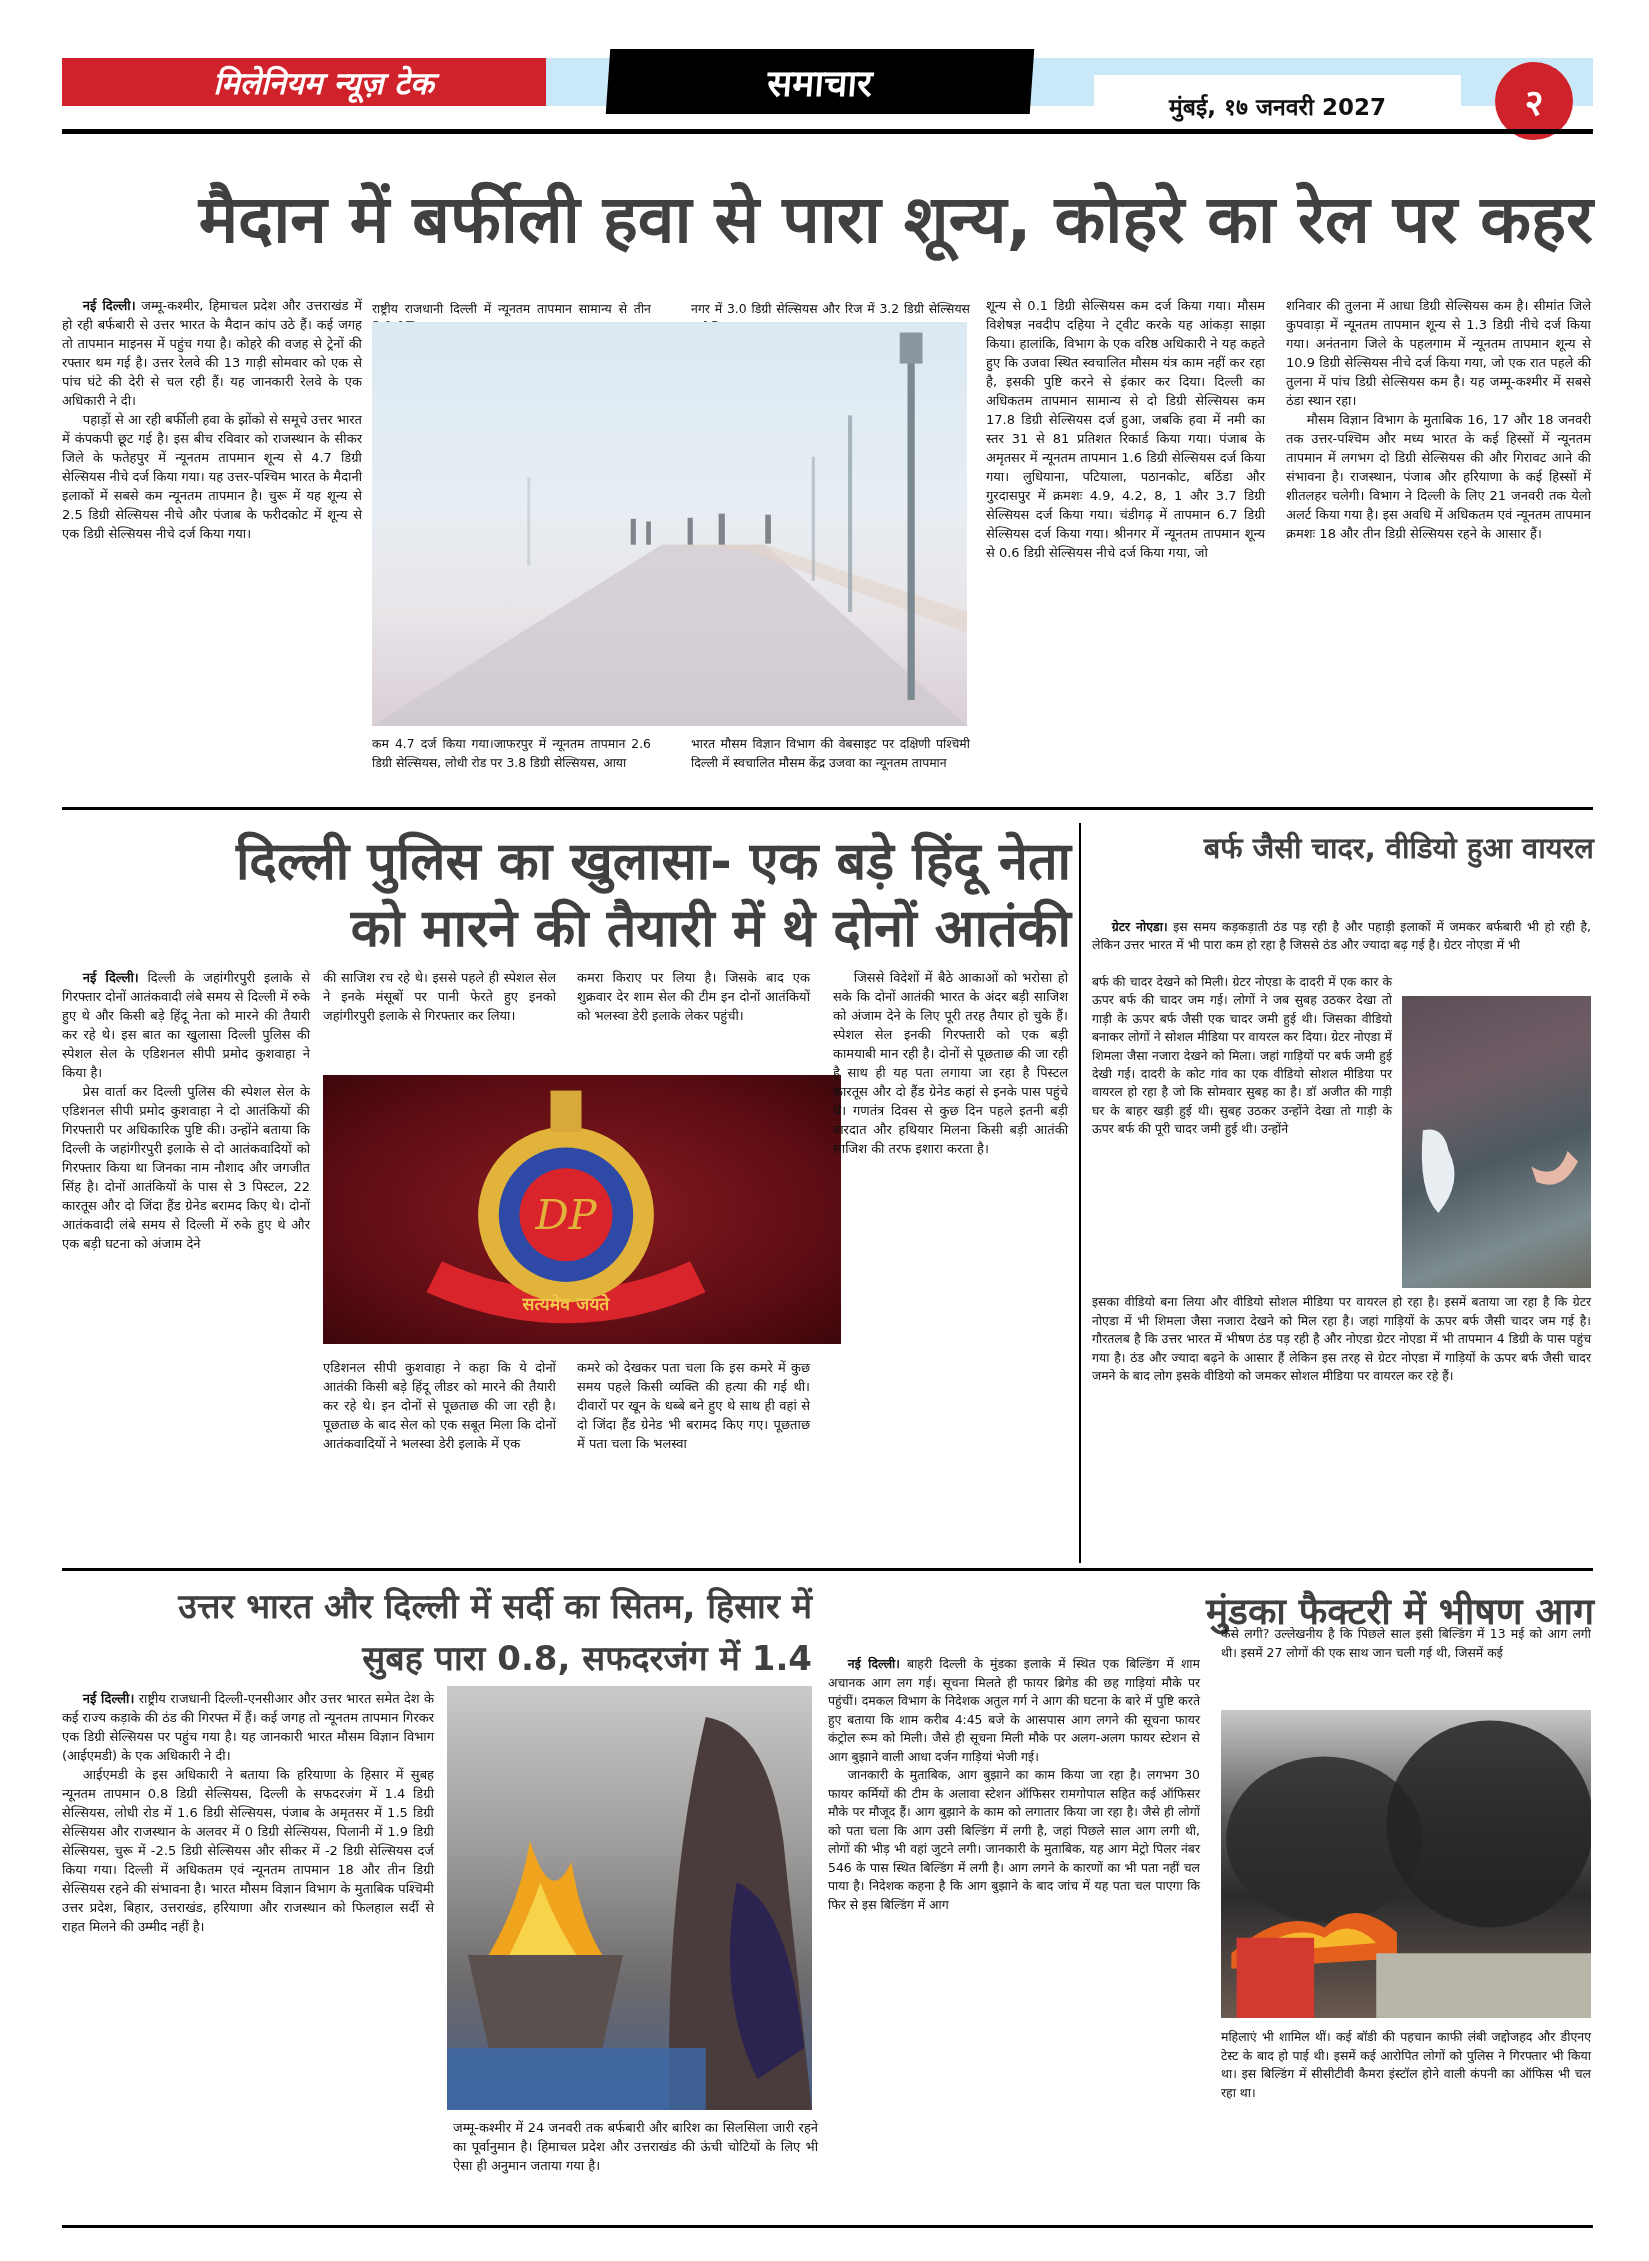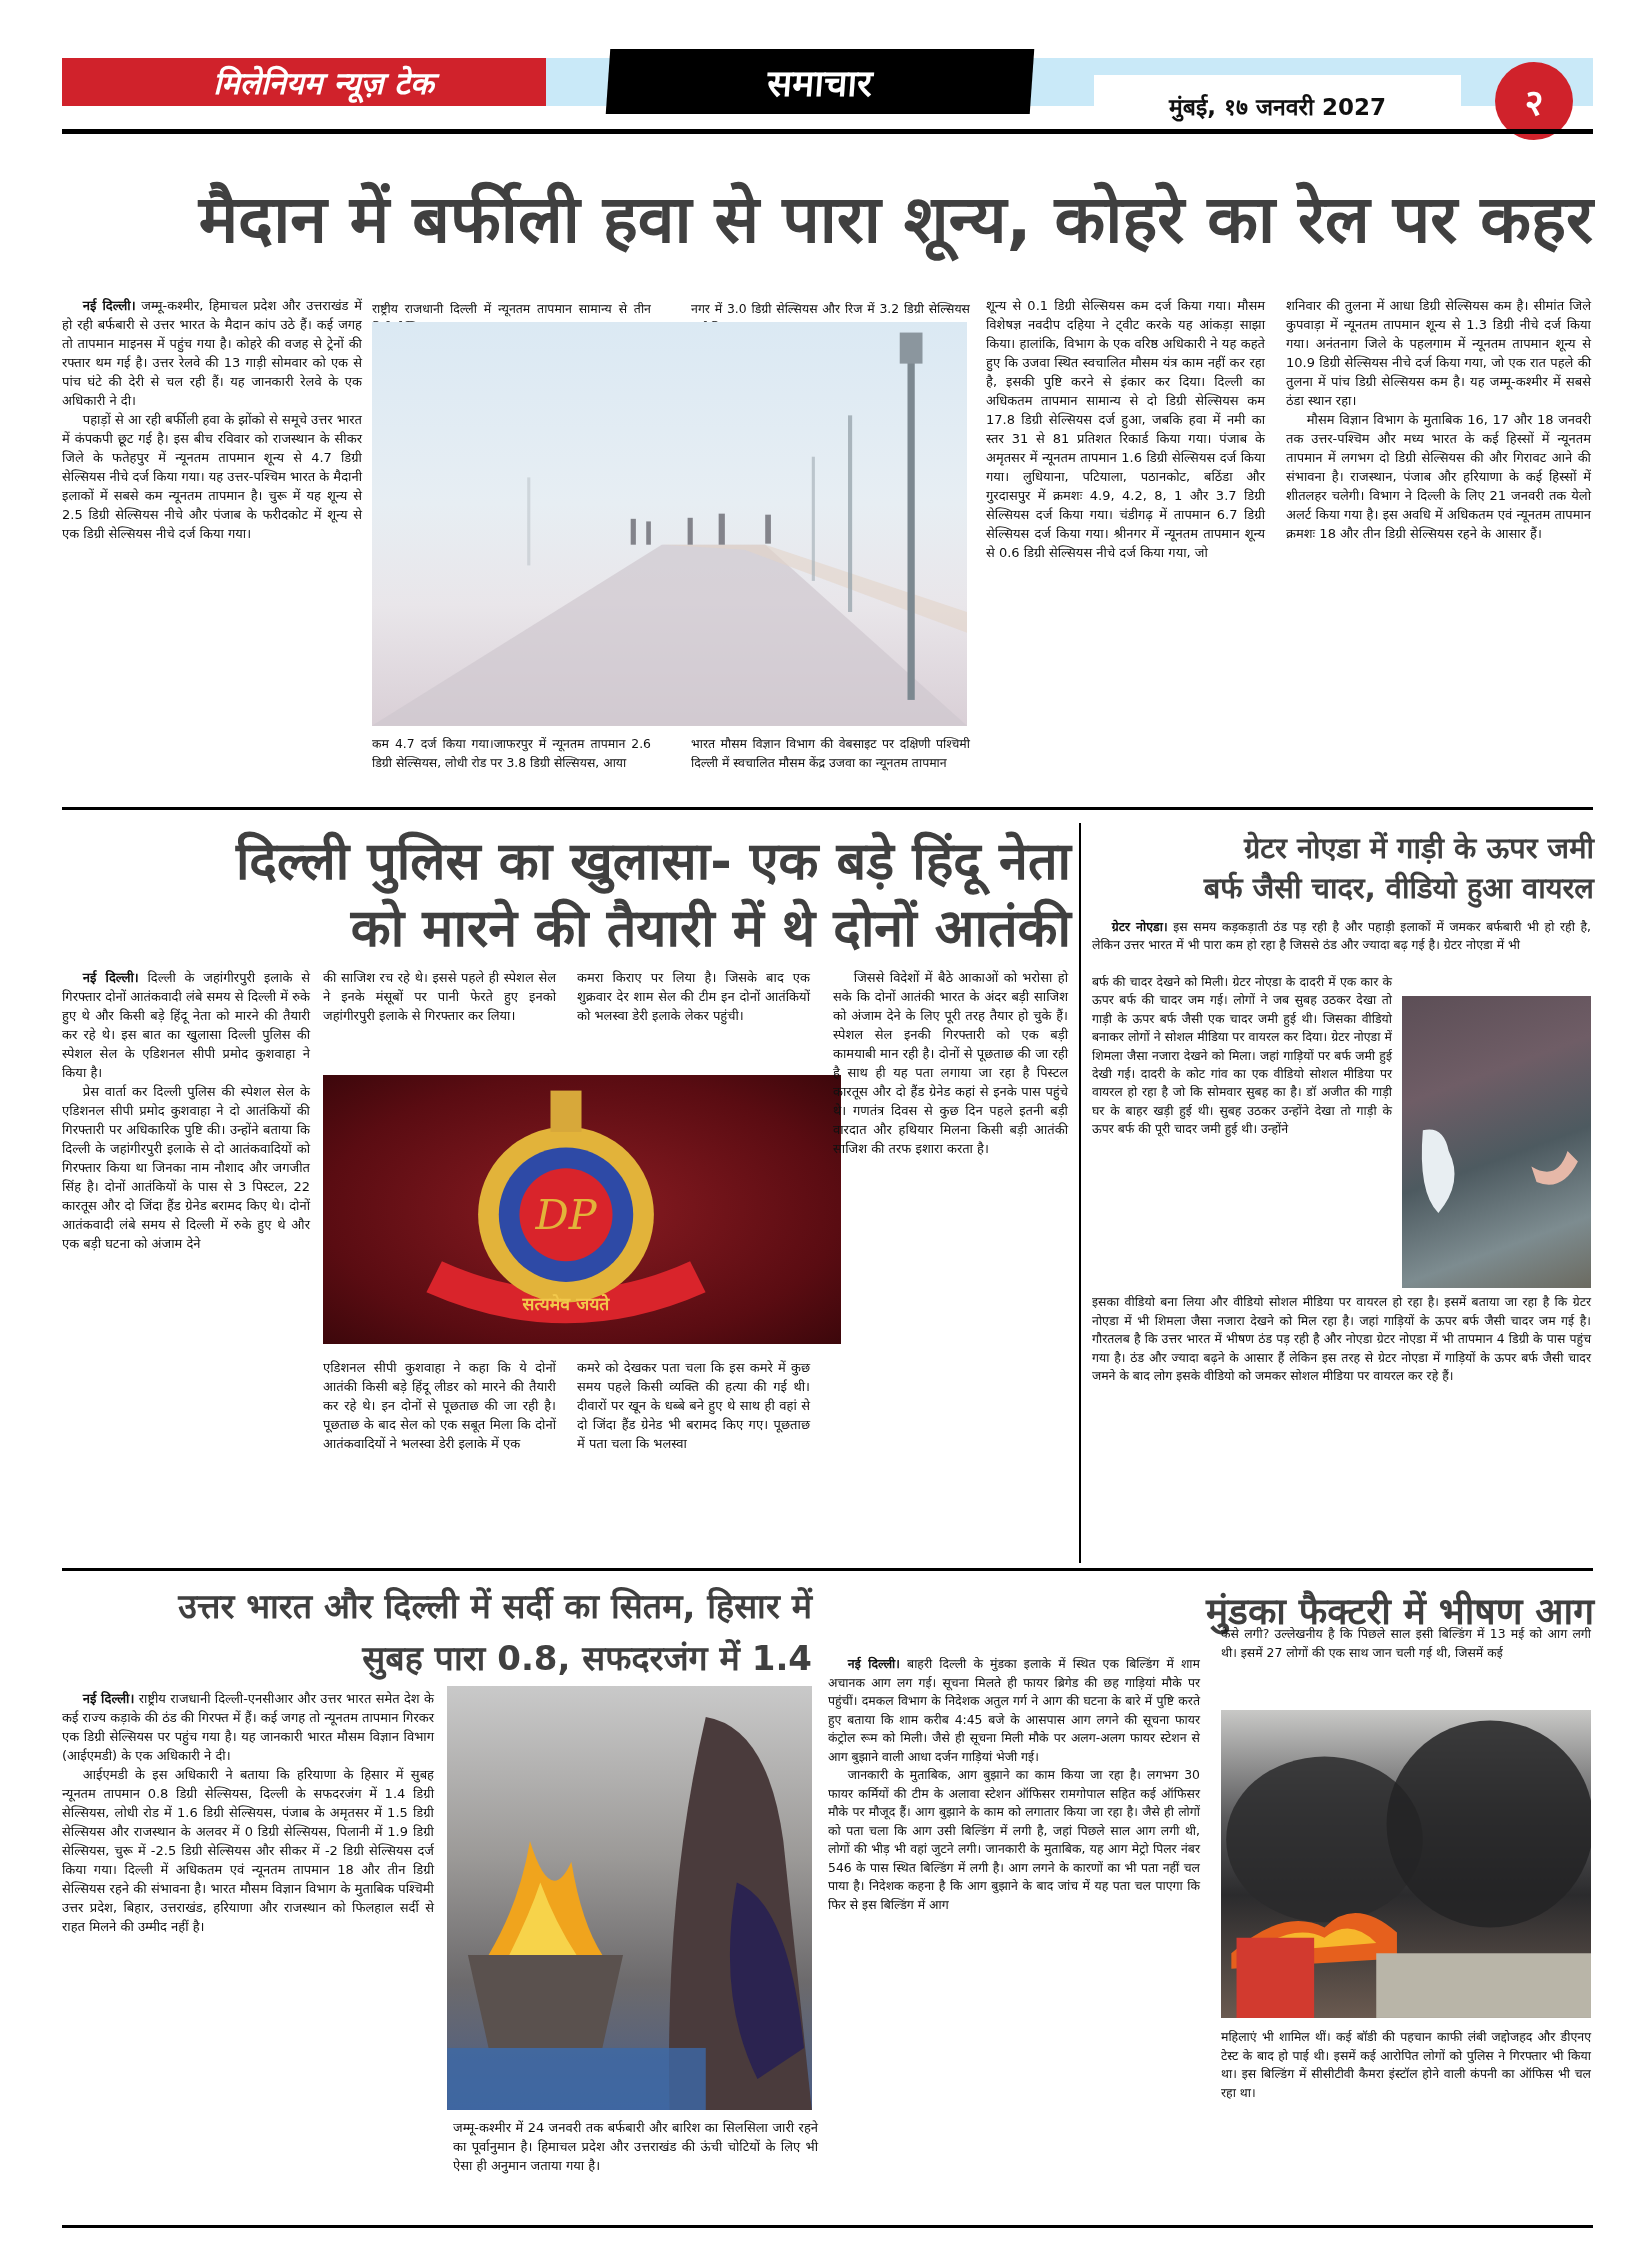--- a/index.html
+++ b/index.html
@@ -108,21 +108,20 @@
     <p style="text-indent:0">कमरे को देखकर पता चला कि इस कमरे में कुछ समय पहले किसी व्यक्ति की हत्या की गई थी। दीवारों पर खून के धब्बे बने हुए थे साथ ही वहां से दो जिंदा हैंड ग्रेनेड भी बरामद किए गए। पूछताछ में पता चला कि भलस्वा</p>
   </div>
 
 <div class="abs col" style="left:833px;top:968px;width:235px;">
   <p>जिससे विदेशों में बैठे आकाओं को भरोसा हो सके कि दोनों आतंकी भारत के अंदर बड़ी साजिश को अंजाम देने के लिए पूरी तरह तैयार हो चुके हैं। स्पेशल सेल इनकी गिरफ्तारी को एक बड़ी कामयाबी मान रही है। दोनों से पूछताछ की जा रही है साथ ही यह पता लगाया जा रहा है पिस्टल कारतूस और दो हैंड ग्रेनेड कहां से इनके पास पहुंचे थे। गणतंत्र दिवस से कुछ दिन पहले इतनी बड़ी वारदात और हथियार मिलना किसी बड़ी आतंकी साजिश की तरफ इशारा करता है।</p>
 </div>
 
 <div class="abs" style="left:1079px;top:823px;width:1.6px;height:740px;background:#000;"></div>
 
 <div class="abs hl" style="left:1092px;top:828px;width:502px;font-size:29px;line-height:40px;">
-  <div>ग्रेटर नोएडा में गाड़ी के ऊपर जमी</div>
   <div>बर्फ जैसी चादर, वीडियो हुआ वायरल</div>
 </div>
 <div class="abs col" style="left:1092px;top:918px;width:499px;font-size:12.4px;line-height:18px;">
   <p><b>ग्रेटर नोएडा।</b> <span>इस समय कड़कड़ाती ठंड पड़ रही है और पहाड़ी इलाकों में जमकर बर्फबारी भी हो रही है, लेकिन उत्तर भारत में भी पारा कम हो रहा है जिससे ठंड और ज्यादा बढ़ गई है। ग्रेटर नोएडा में भी</span></p>
 </div>
 <div class="abs col" style="left:1092px;top:973px;width:300px;font-size:12.4px;line-height:18.4px;">
   <p style="text-indent:0">बर्फ की चादर देखने को मिली। ग्रेटर नोएडा के दादरी में एक कार के ऊपर बर्फ की चादर जम गई। लोगों ने जब सुबह उठकर देखा तो गाड़ी के ऊपर बर्फ जैसी एक चादर जमी हुई थी। जिसका वीडियो बनाकर लोगों ने सोशल मीडिया पर वायरल कर दिया। ग्रेटर नोएडा में शिमला जैसा नजारा देखने को मिला। जहां गाड़ियों पर बर्फ जमी हुई देखी गई। दादरी के कोट गांव का एक वीडियो सोशल मीडिया पर वायरल हो रहा है जो कि सोमवार सुबह का है। डॉ अजीत की गाड़ी घर के बाहर खड़ी हुई थी। सुबह उठकर उन्होंने देखा तो गाड़ी के ऊपर बर्फ की पूरी चादर जमी हुई थी। उन्होंने</p>
 </div>
 <div class="abs imgbox" style="left:1402px;top:996px;width:189px;height:292px;background:linear-gradient(160deg,#5c4e56 0%,#6f5d66 30%,#4d5a60 55%,#7d8c90 80%,#6b6a60 100%);">
   <svg width="189" height="292" viewBox="0 0 365 565">

